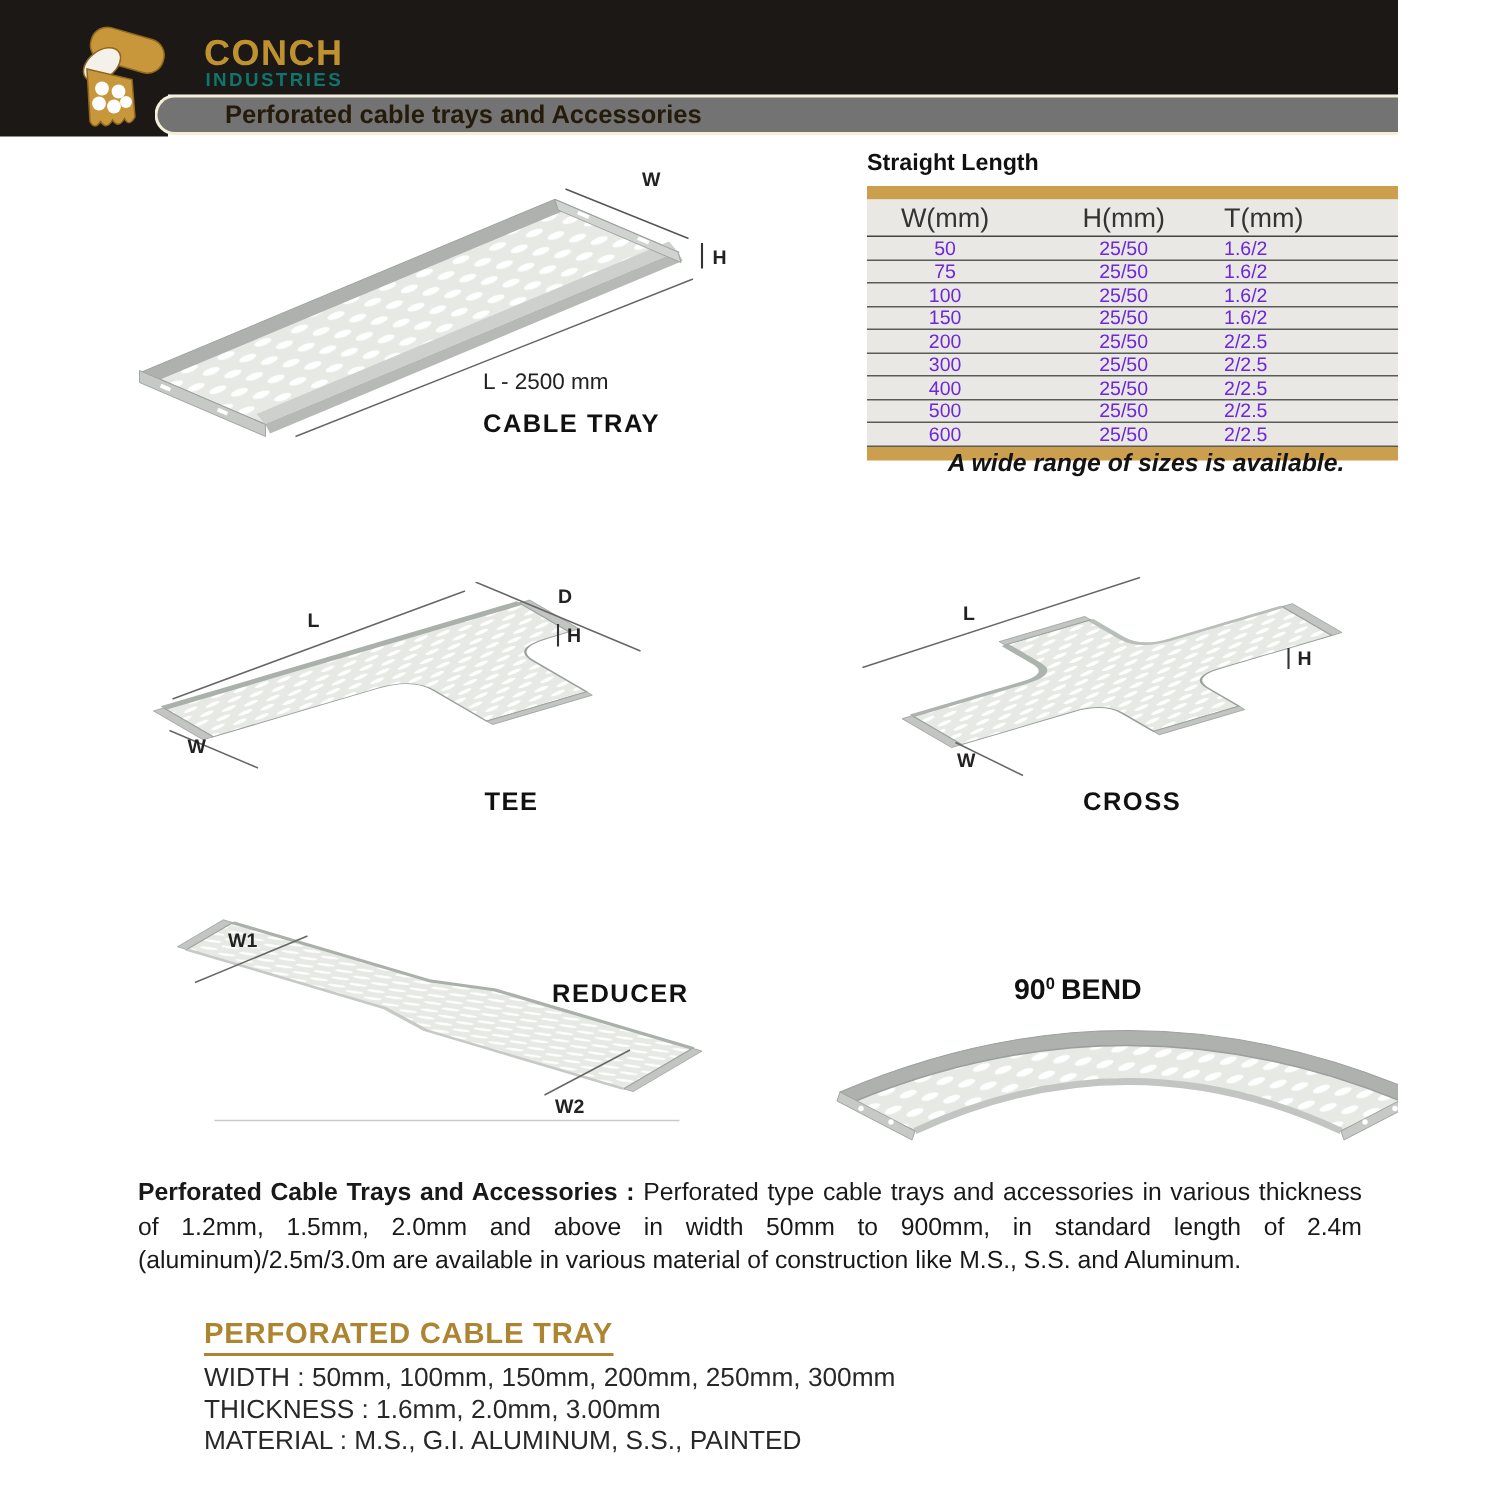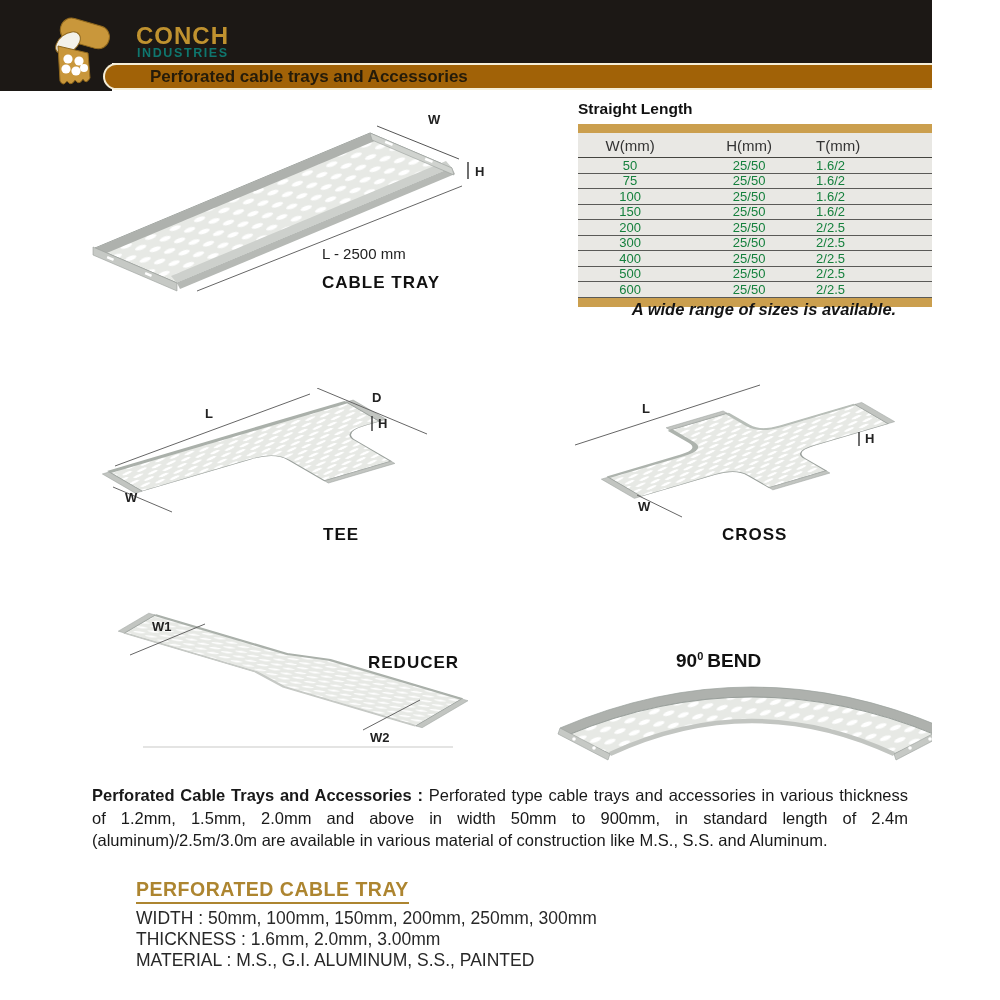--- a/index.html
+++ b/index.html
@@ -4,34 +4,34 @@
 <style>
   html,body{margin:0;padding:0;background:#fff;}
   .page{position:relative;width:932px;height:1000px;background:#ffffff;overflow:hidden;
         font-family:"Liberation Sans", sans-serif;color:#1c1c1c;}
   
   .header-black{position:absolute;left:0;top:0;width:1000px;height:63px;background:#1c1815;}
   .logo-tab{position:absolute;left:0;top:0;width:112px;height:91px;background:#1c1815;}
   .logo-svg{position:absolute;left:44px;top:16px;}
   .brand{position:absolute;left:136px;top:22px;font-size:24px;font-weight:800;letter-spacing:1px;color:#c0922f;}
   .brand-sub{position:absolute;left:137px;top:46px;font-size:12.5px;font-weight:700;letter-spacing:1.6px;color:#0f766e;}
-  .banner{position:absolute;left:103px;top:63px;right:0;height:23px;background:#a16207;
+  .banner{position:absolute;left:103px;top:63px;right:0;height:23px;background:#737373;
           border:2px solid #f5eed8;border-right:none;border-radius:14px 0 0 14px;}
   .banner span{display:block;margin-left:45px;font-size:17px;line-height:23px;font-weight:700;color:#241b0a;}
   
   .tbl-title{position:absolute;left:578px;top:100px;font-size:15.5px;font-weight:700;color:#111;}
   .tbl{position:absolute;left:578px;top:124px;width:372px;}
   .tbl .goldbar{height:9px;background:#cb9f4e;}
   .tbl .body{background:#e9e8e4;}
   .trow{display:flex;align-items:center;border-bottom:1px solid #5a5a57;}
   .trow .c1{width:28%;text-align:center;}
   .trow .c2{width:36%;text-align:center;}
   .trow .c3{width:36%;}
-  .thead{height:24px;font-size:15px;color:#333;border-bottom:1.5px solid #44443f;}
-  .tdata{height:14.5px;font-size:13px;color:#15803d;}
+  .thead{height:24px;font-size:18px;color:#333;border-bottom:1.5px solid #44443f;}
+  .tdata{height:14.5px;font-size:13px;color:#6d28d9;}
   .tbl-caption{position:absolute;left:578px;top:300px;width:372px;text-align:center;
                font-style:italic;font-weight:600;font-size:16.5px;color:#141414;}
   
   .ill{position:absolute;}
   .svg-dim{font-size:13px;font-weight:600;fill:#222;}
   .svg-name{font-size:17px;font-weight:700;letter-spacing:1px;fill:#111;}
   .bend-title{position:absolute;left:676px;top:650px;font-size:19px;font-weight:800;color:#111;}
   .bend-title .sup{font-size:11px;vertical-align:super;}
   .bend-title .suf{margin-left:4px;text-align:right;}
   

